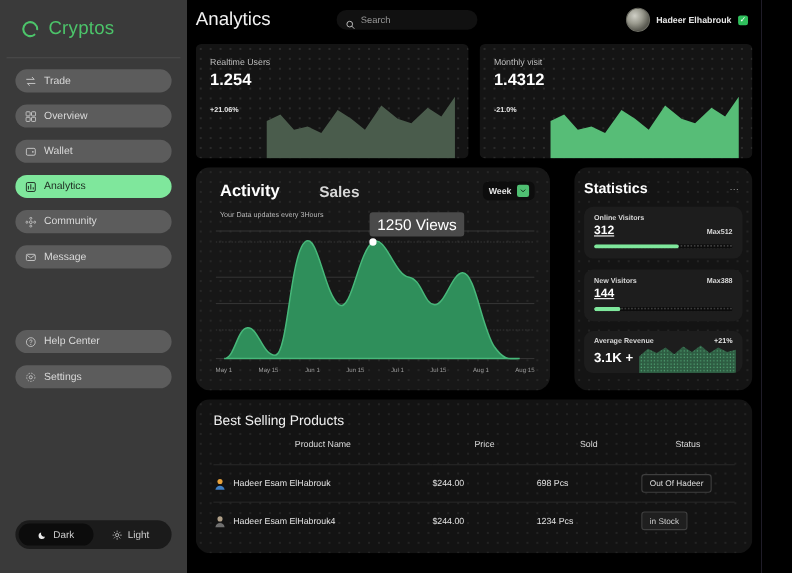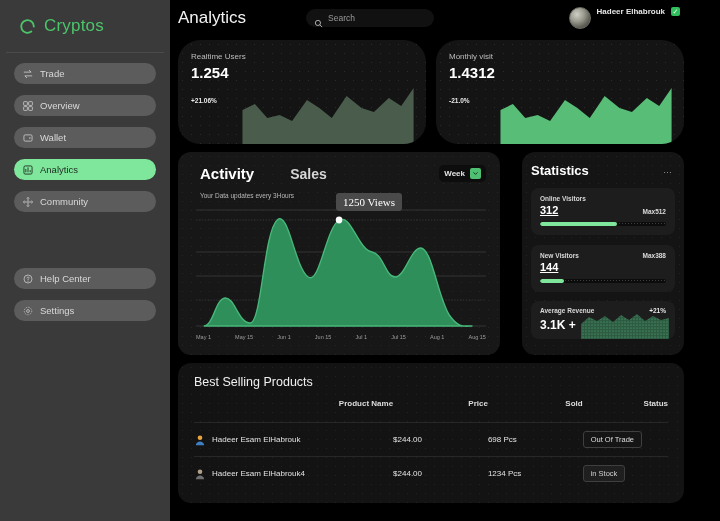--- a/index.html
+++ b/index.html
@@ -66,37 +66,37 @@
     background: #111; border-radius: 9px;
     display: flex; align-items: center; gap: 5px; padding: 0 8px;
   }
   .search-wrap .ico { width: 9px; height: 9px; flex: 0 0 9px; display: block; }
   .search-input {
     background: transparent; border: 0; outline: 0;
     color: #cfcfcf; font-size: 8.5px; width: 100%;
     font-family: "Liberation Sans", sans-serif;
   }
   .search-input::placeholder { color: #9a9a9a; }
-  .user { margin-left: auto; display: flex; align-items: flex-start; gap: 6px; }
+  .user { margin-left: auto; display: flex; align-items: center; gap: 6px; }
   .avatar {
     width: 22px; height: 22px; border-radius: 50%;
     background: radial-gradient(circle at 35% 32%, #cfcfc6 0%, #9a9a8e 38%, #5d5d54 70%, #3a3a34 100%);
     border: 1px solid #6b6b62; flex: 0 0 22px;
   }
   .user-name { color: #e6e6e6; font-size: 8px; font-weight: bold; }
   .verified {
     width: 9px; height: 9px; background: #2fbf5c; border-radius: 2px;
     display: inline-flex; align-items: center; justify-content: center;
     color: #fff; font-size: 7px; line-height: 1;
   }
 
   
   .stat-row { display: flex; gap: 10px; padding: 4px 8px 0 8px; }
   .stat-card {
-    flex: 1 1 0; height: 104px; border-radius: 22px;
+    flex: 1 1 0; height: 104px; border-radius: 5px;
     background: #141414;
     position: relative; overflow: hidden;
     background-image: radial-gradient(#2a2a2a 0.7px, transparent 0.7px);
     background-size: 9px 9px;
   }
   .stat-label { position: absolute; left: 13px; top: 12px; color: #bdbdbd; font-size: 8px; }
   .stat-value { position: absolute; left: 13px; top: 24px; color: #fff; font-size: 15px; font-weight: bold; }
   .stat-delta { position: absolute; left: 13px; top: 57px; color: #e8e8e8; font-size: 6.5px; font-weight: bold; }
   .stat-chart { position: absolute; left: 0; right: 0; bottom: 0; height: 64px; }
   .stat-chart svg { display: block; width: 100%; height: 100%; }
@@ -120,23 +120,22 @@
   .week-label { color: #e4e4e4; font-size: 8px; font-weight: bold; }
   .week-chevron {
     width: 11px; height: 11px; background: #4fbf72; border-radius: 2px;
     display: flex; align-items: center; justify-content: center;
   }
   .week-chevron svg { width: 7px; height: 7px; display: block; }
   .act-note { color: #b9b9b9; font-size: 6.5px; padding: 10px 0 0 22px; }
   .tooltip {
     position: absolute; left: 158px; top: 41px;
     background: #4a4a4a; border-radius: 3px;
-    padding: 3px 7px; color: #fff; font-size: 11px;
+    padding: 3px 7px; color: #fff; font-size: 14px;
     z-index: 3;
-    font-family: Liberation Serif, serif;
   }
   .act-chart { position: absolute; left: 18px; right: 14px; top: 55px; height: 125px; }
   .act-chart svg { display: block; width: 100%; height: 100%; }
   .act-axis {
     position: absolute; left: 18px; right: 14px; top: 182px;
     display: flex; justify-content: space-between;
   }
   .act-axis span { color: #9e9e9e; font-size: 5.5px; }
 
   
@@ -173,21 +172,21 @@
   
   .products {
     margin: 8px 8px 0 8px; height: 140px; border-radius: 13px;
     background: #131313; padding: 12px 16px 0 16px;
     background-image: radial-gradient(#232323 0.7px, transparent 0.7px);
     background-size: 9px 9px;
   }
   .products-title { color: #f0f0f0; font-size: 12.5px; }
   .tbl { width: 100%; border-collapse: collapse; margin-top: 10px; }
   .tbl th {
-    text-align: right; color: #dcdcdc; font-size: 8px; font-weight: bold;
+    text-align: center; color: #dcdcdc; font-size: 8px; font-weight: normal;
     padding-bottom: 14px;
   }
   .tbl td { padding: 8px 0; color: #e2e2e2; font-size: 8px; border-top: 1px solid #272727; }
   .tbl tr.head-row th { border: 0; }
   .col-name { width: 42%; }
   .col-price { width: 20%; }
   .col-sold { width: 20%; }
   .col-status { width: 18%; }
   .cell-name { display: flex; align-items: center; gap: 6px; }
   .mini-avatar { width: 12px; height: 12px; flex: 0 0 12px; display: block; }
@@ -256,20 +255,29 @@
           <svg viewBox="0 0 16 16">
               <circle cx="8" cy="8" r="2" fill="none" stroke="#d9d9d9" stroke-width="1.3"></circle>
               <circle cx="8" cy="2.3" r="1.5" fill="none" stroke="#d9d9d9" stroke-width="1.2"></circle>
               <circle cx="8" cy="13.7" r="1.5" fill="none" stroke="#d9d9d9" stroke-width="1.2"></circle>
               <circle cx="2.3" cy="8" r="1.5" fill="none" stroke="#d9d9d9" stroke-width="1.2"></circle>
               <circle cx="13.7" cy="8" r="1.5" fill="none" stroke="#d9d9d9" stroke-width="1.2"></circle>
             </svg>
         </span>
         <span>Community</span>
       </div>
+      <div class="nav-item">
+        <span class="ico">
+          <svg viewBox="0 0 16 16">
+              <rect x="1.5" y="3.5" width="13" height="9" rx="1.6" fill="none" stroke="#d9d9d9" stroke-width="1.4"></rect>
+              <path d="M2 4.6l6 4.4 6-4.4" fill="none" stroke="#d9d9d9" stroke-width="1.3"></path>
+            </svg>
+        </span>
+        <span>Message</span>
+      </div>
     </nav>
 
     <nav class="nav nav-lower">
       <div class="nav-item">
         <span class="ico">
           <svg viewBox="0 0 16 16">
               <circle cx="8" cy="8" r="6.4" fill="none" stroke="#d9d9d9" stroke-width="1.3"></circle>
               <path d="M6.4 6.2a1.7 1.7 0 1 1 2.2 1.8c-.5.2-.6.6-.6 1" fill="none" stroke="#d9d9d9" stroke-width="1.2" stroke-linecap="round"></path>
               <circle cx="8" cy="11.4" r=".8" fill="#d9d9d9"></circle>
             </svg>
@@ -282,20 +290,39 @@
               <circle cx="8" cy="8" r="2.3" fill="none" stroke="#d9d9d9" stroke-width="1.3"></circle>
               <circle cx="8" cy="8" r="6" fill="none" stroke="#d9d9d9" stroke-width="1.2" stroke-dasharray="2.2 1.8"></circle>
             </svg>
         </span>
         <span>Settings</span>
       </div>
     </nav>
 
     <div class="sidebar-spacer"></div>
 
+    <div class="theme-toggle">
+      <div class="theme-opt sel">
+        <span class="ico">
+          <svg viewBox="0 0 16 16">
+              <path d="M12.5 10.2A5.2 5.2 0 0 1 6 3.6a5.4 5.4 0 1 0 6.5 6.6z" fill="#e8e8e8"></path>
+            </svg>
+        </span>
+        <span>Dark</span>
+      </div>
+      <div class="theme-opt">
+        <span class="ico">
+          <svg viewBox="0 0 16 16">
+              <circle cx="8" cy="8" r="2.6" fill="none" stroke="#cfcfcf" stroke-width="1.3"></circle>
+              <path d="M8 1v1.8M8 13.2V15M1 8h1.8M13.2 8H15M3.2 3.2l1.3 1.3M11.5 11.5l1.3 1.3M12.8 3.2l-1.3 1.3M4.5 11.5l-1.3 1.3" stroke="#cfcfcf" stroke-width="1.1" stroke-linecap="round"></path>
+            </svg>
+        </span>
+        <span>Light</span>
+      </div>
+    </div>
   </aside>
 
   <section class="main">
 
     <div class="topbar">
       <div class="page-title">Analytics</div>
       <div class="search-wrap">
         <span class="ico">
           <svg viewBox="0 0 16 16">
               <circle cx="7" cy="7" r="4.6" fill="none" stroke="#b9b9b9" stroke-width="1.6"></circle>
@@ -450,21 +477,21 @@
                       <circle cx="8" cy="5" r="3.1" fill="#e8a33d"></circle>
                       <path d="M2.4 15c.6-3.4 2.9-5 5.6-5s5 1.6 5.6 5z" fill="#3f7fc4"></path>
                     </svg>
                 </span>
                 <span>Hadeer Esam ElHabrouk</span>
               </span>
             </td>
             <td>$244.00</td>
             <td>698 Pcs</td>
             <td>
-              <span class="badge">Out Of Trade</span>
+              <span class="badge">Out Of Hadeer</span>
             </td>
           </tr>
           <tr>
             <td>
               <span class="cell-name">
                 <span class="mini-avatar">
                   <svg viewBox="0 0 16 16">
                       <circle cx="8" cy="5" r="3.1" fill="#b0a089"></circle>
                       <path d="M2.4 15c.6-3.4 2.9-5 5.6-5s5 1.6 5.6 5z" fill="#6f6f6f"></path>
                     </svg>

